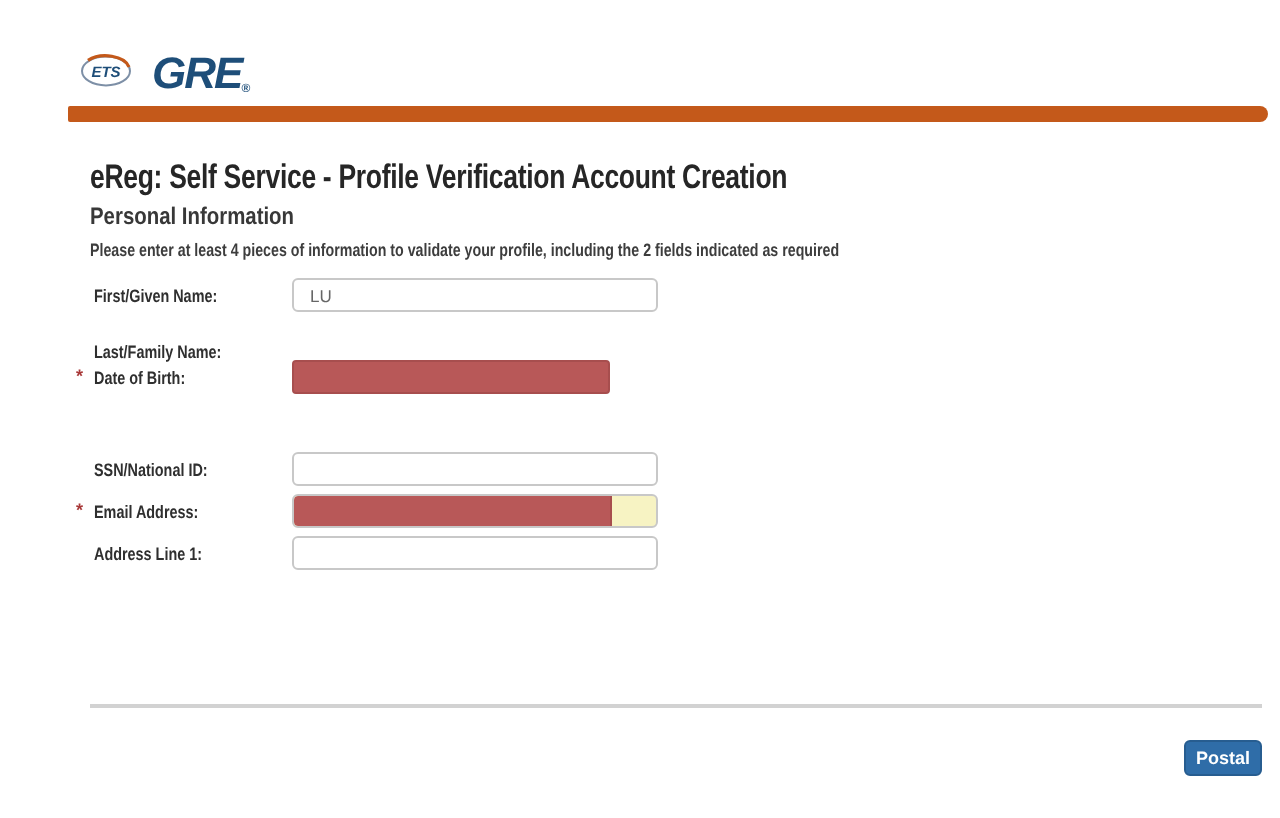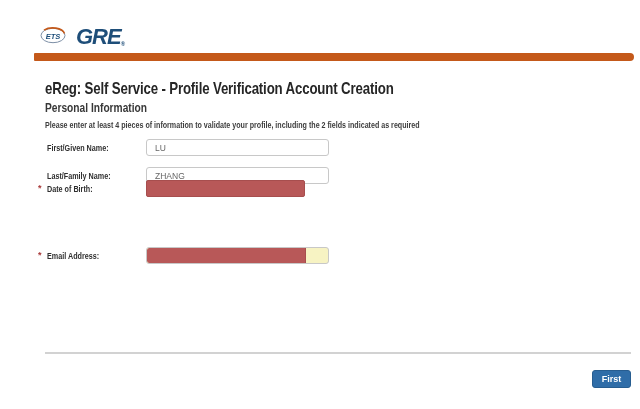--- a/index.html
+++ b/index.html
@@ -113,37 +113,44 @@
 
 <div class="abs form">
 
   <div class="frow" style="top:0">
     <span class="flabel">First/Given Name:</span>
     <input class="finput" type="text" value="LU" style="">
   </div>
 
   <div class="frow" style="top:28px">
     <span class="flabel">Last/Family Name:</span>
-    <input class="finput" type="text" value="ZHANG" style="">
   </div>
 
   <div class="frow" style="top:41px">
     <span class="req">*</span>
     <span class="flabel">Date of Birth:</span>
     <div class="masked-field"></div>
   </div>
 
+  <div class="frow" style="top:87px">
+    <span class="flabel">SSN/National ID:</span>
+    <input class="finput" type="text" style="">
+  </div>
 
   <div class="frow" style="top:108px">
     <span class="req">*</span>
     <span class="flabel">Email Address:</span>
     <div class="highlight-field">
       <div class="mask-overlay"></div>
     </div>
   </div>
 
+  <div class="frow" style="top:129px">
+    <span class="flabel">Address Line 1:</span>
+    <input class="finput" type="text" style="">
+  </div>
 
 
 
 </div>
 
 <div class="abs bottom-divider"></div>
-<button class="abs verify-button">First</button>
+<button class="abs verify-button">Postal</button>
 
 </body></html>

